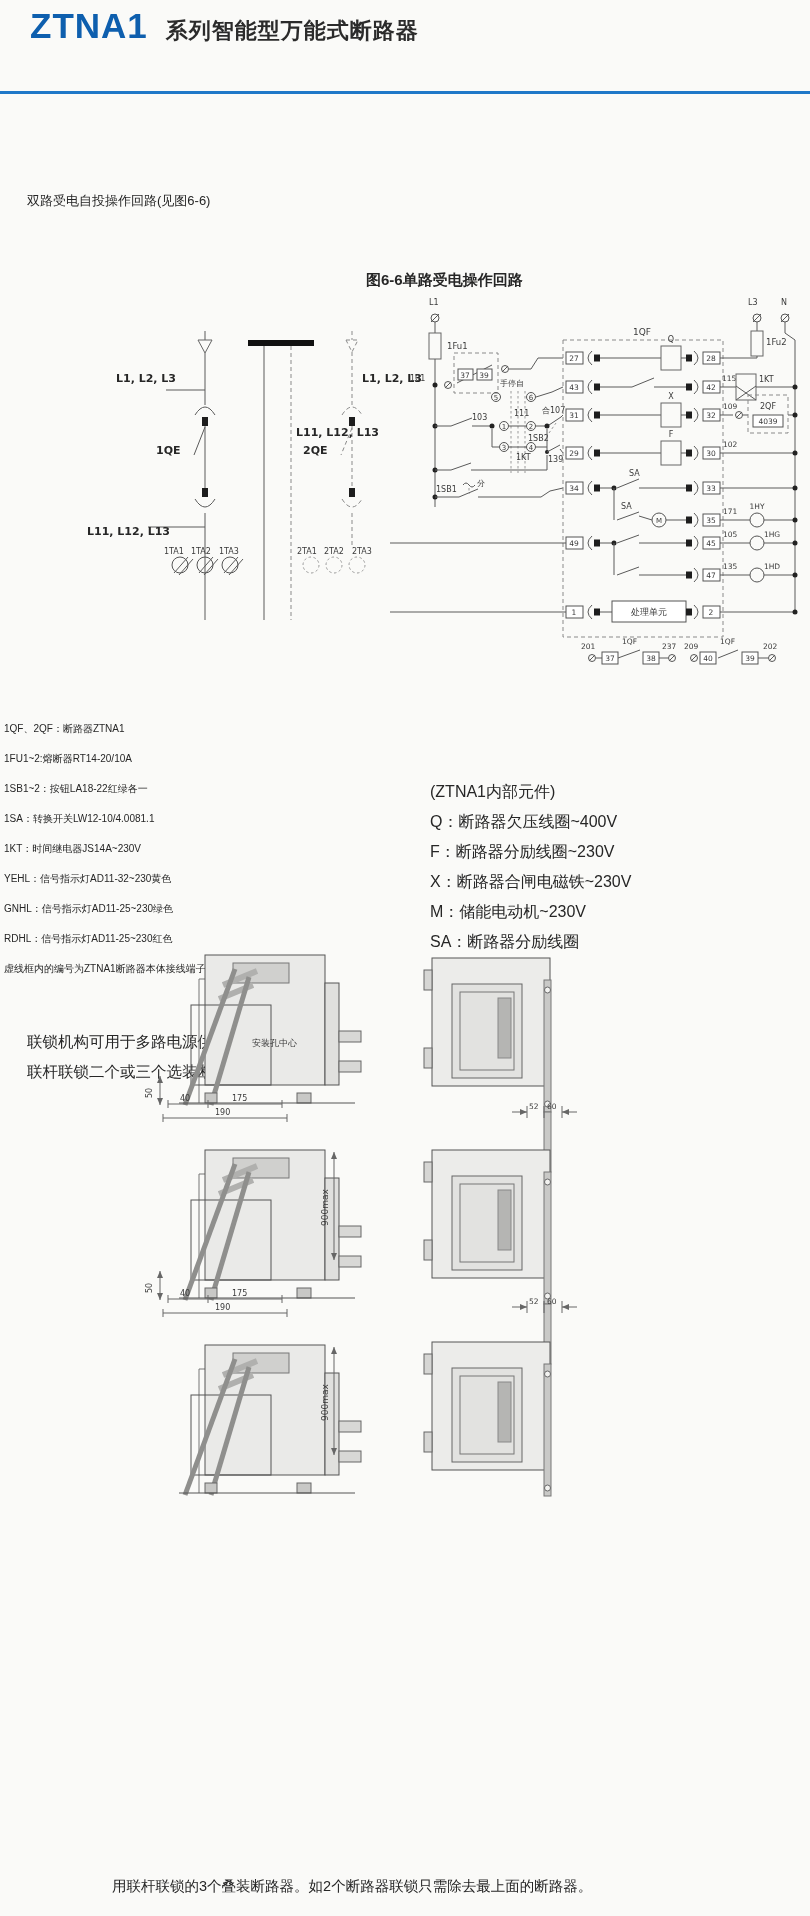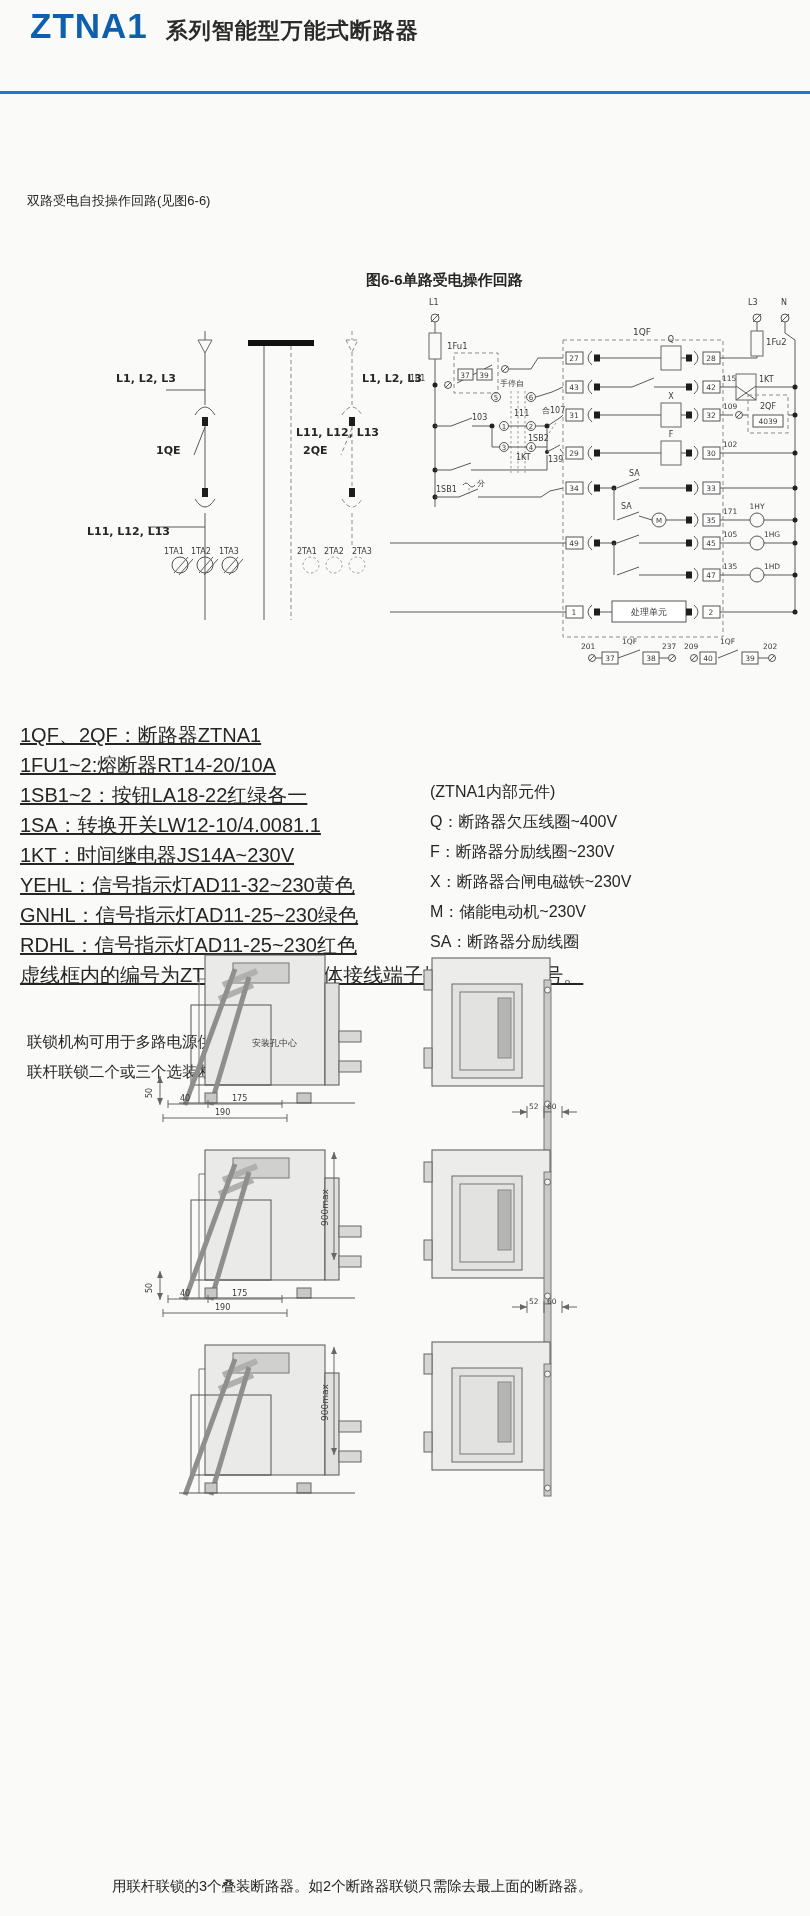--- a/index.html
+++ b/index.html
@@ -5,21 +5,21 @@
   html,body{margin:0;padding:0;}
   body{width:810px;height:1916px;position:relative;background:#fafaf8;
        font-family:"Liberation Sans","DejaVu Sans",sans-serif;color:#262626;overflow:hidden;}
   .abs{position:absolute;}
   .brand-row{top:6px;left:30px;display:flex;align-items:baseline;gap:18px;}
   .brand{font-size:35px;font-weight:bold;color:#0e5fae;letter-spacing:1px;}
   .doc-title{font-size:22px;font-weight:bold;color:#2b2b2b;letter-spacing:1px;}
   .rule{top:91px;left:0;width:810px;height:3px;background:#1f78c8;}
   .intro{top:192px;left:27px;font-size:13px;}
   .figtitle{top:231px;left:366px;font-size:15px;font-weight:bold;margin-top:40px;}
-  .legend-line{left:20px;font-size:20px;white-space:nowrap;text-decoration:underline;}
+  .legend-line{left:4px;font-size:10px;white-space:nowrap;}
   .legend-right{left:430px;font-size:16px;white-space:nowrap;}
   .note{left:27px;font-size:15.5px;}
   .caption{top:1877px;left:112px;font-size:14.5px;}
   svg{position:absolute;left:0;}
   svg text{fill:#3a3a3a;font-family:"DejaVu Sans",sans-serif;}
   .w{stroke:#5a5a5a;stroke-width:1;fill:none;}
   .wd{stroke:#8a8a8a;stroke-width:1;fill:none;stroke-dasharray:4 3;}
   .wd2{stroke:#9a9a9a;stroke-width:1;fill:none;stroke-dasharray:2.5 2.5;}
   .thick{stroke:#111;stroke-width:6;}
   .dot{fill:#222;}

